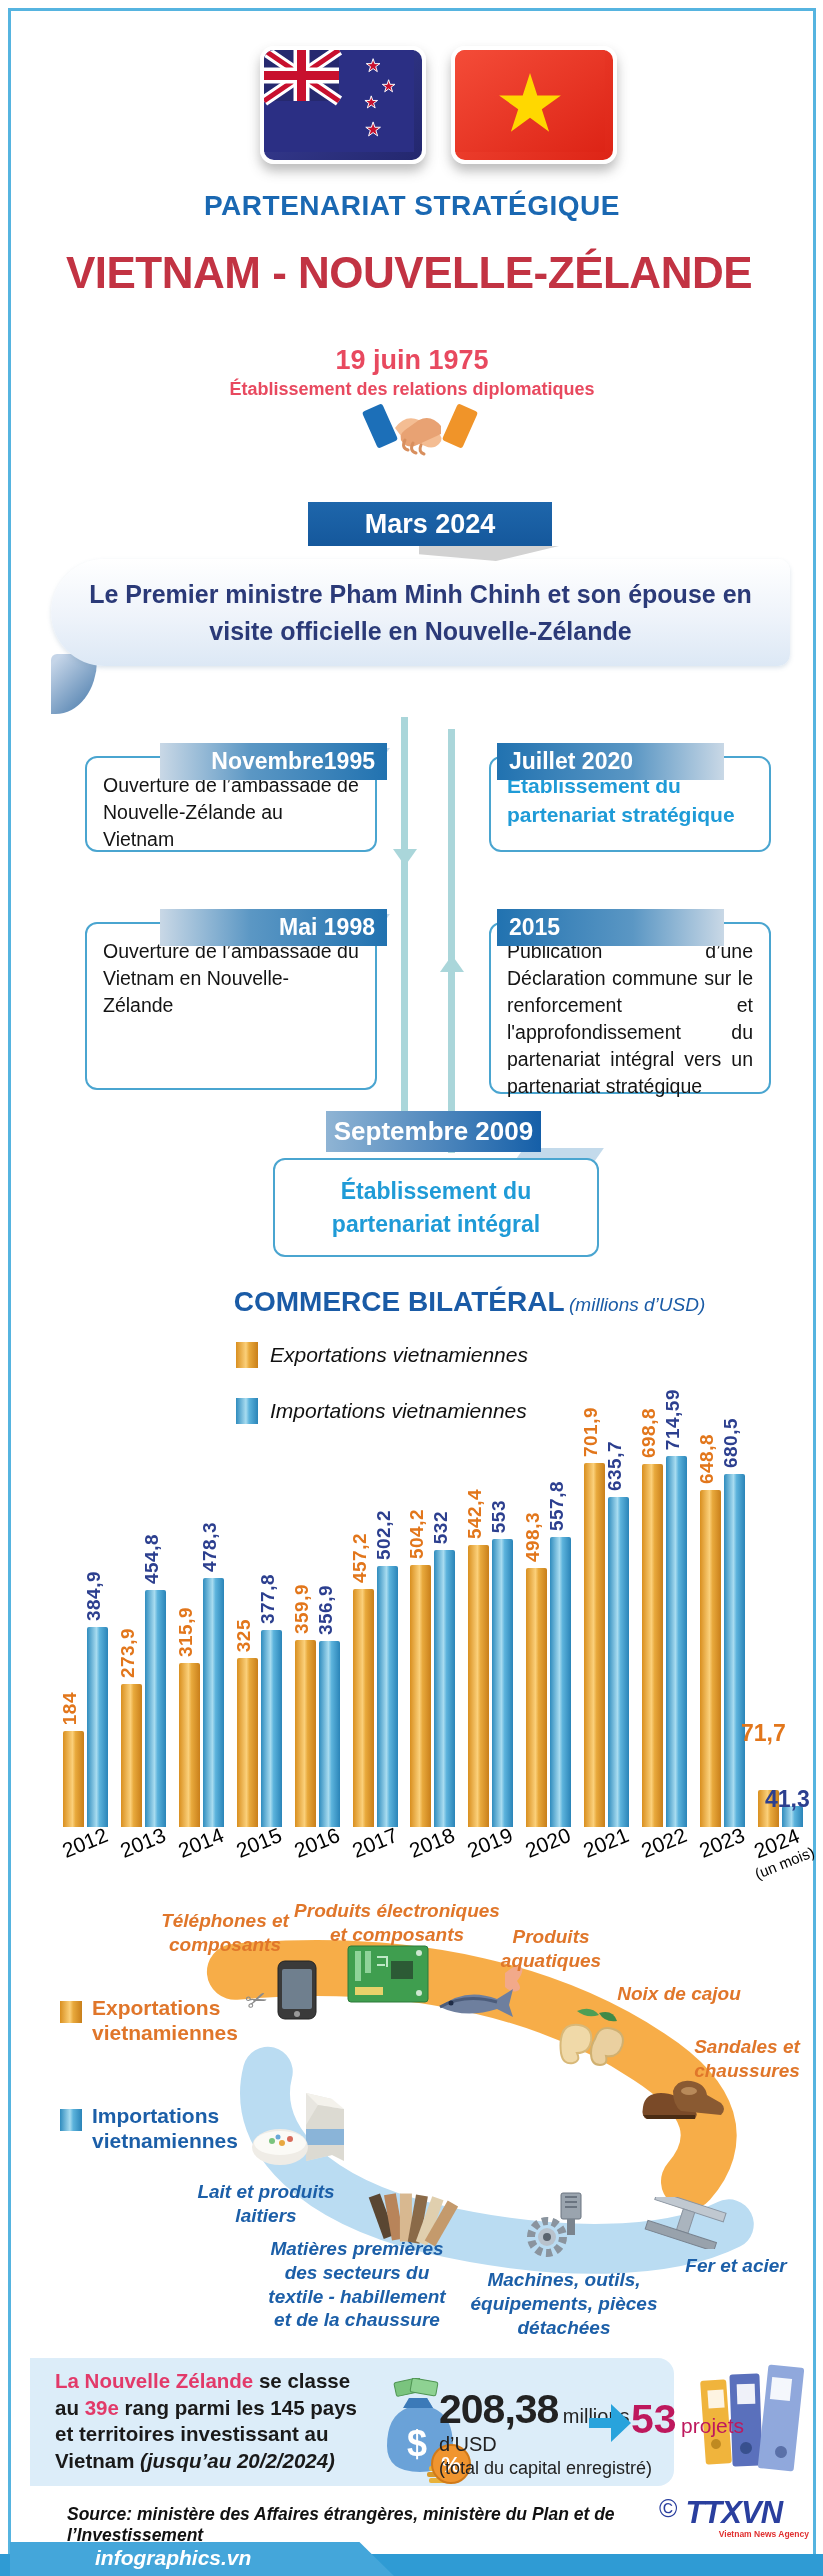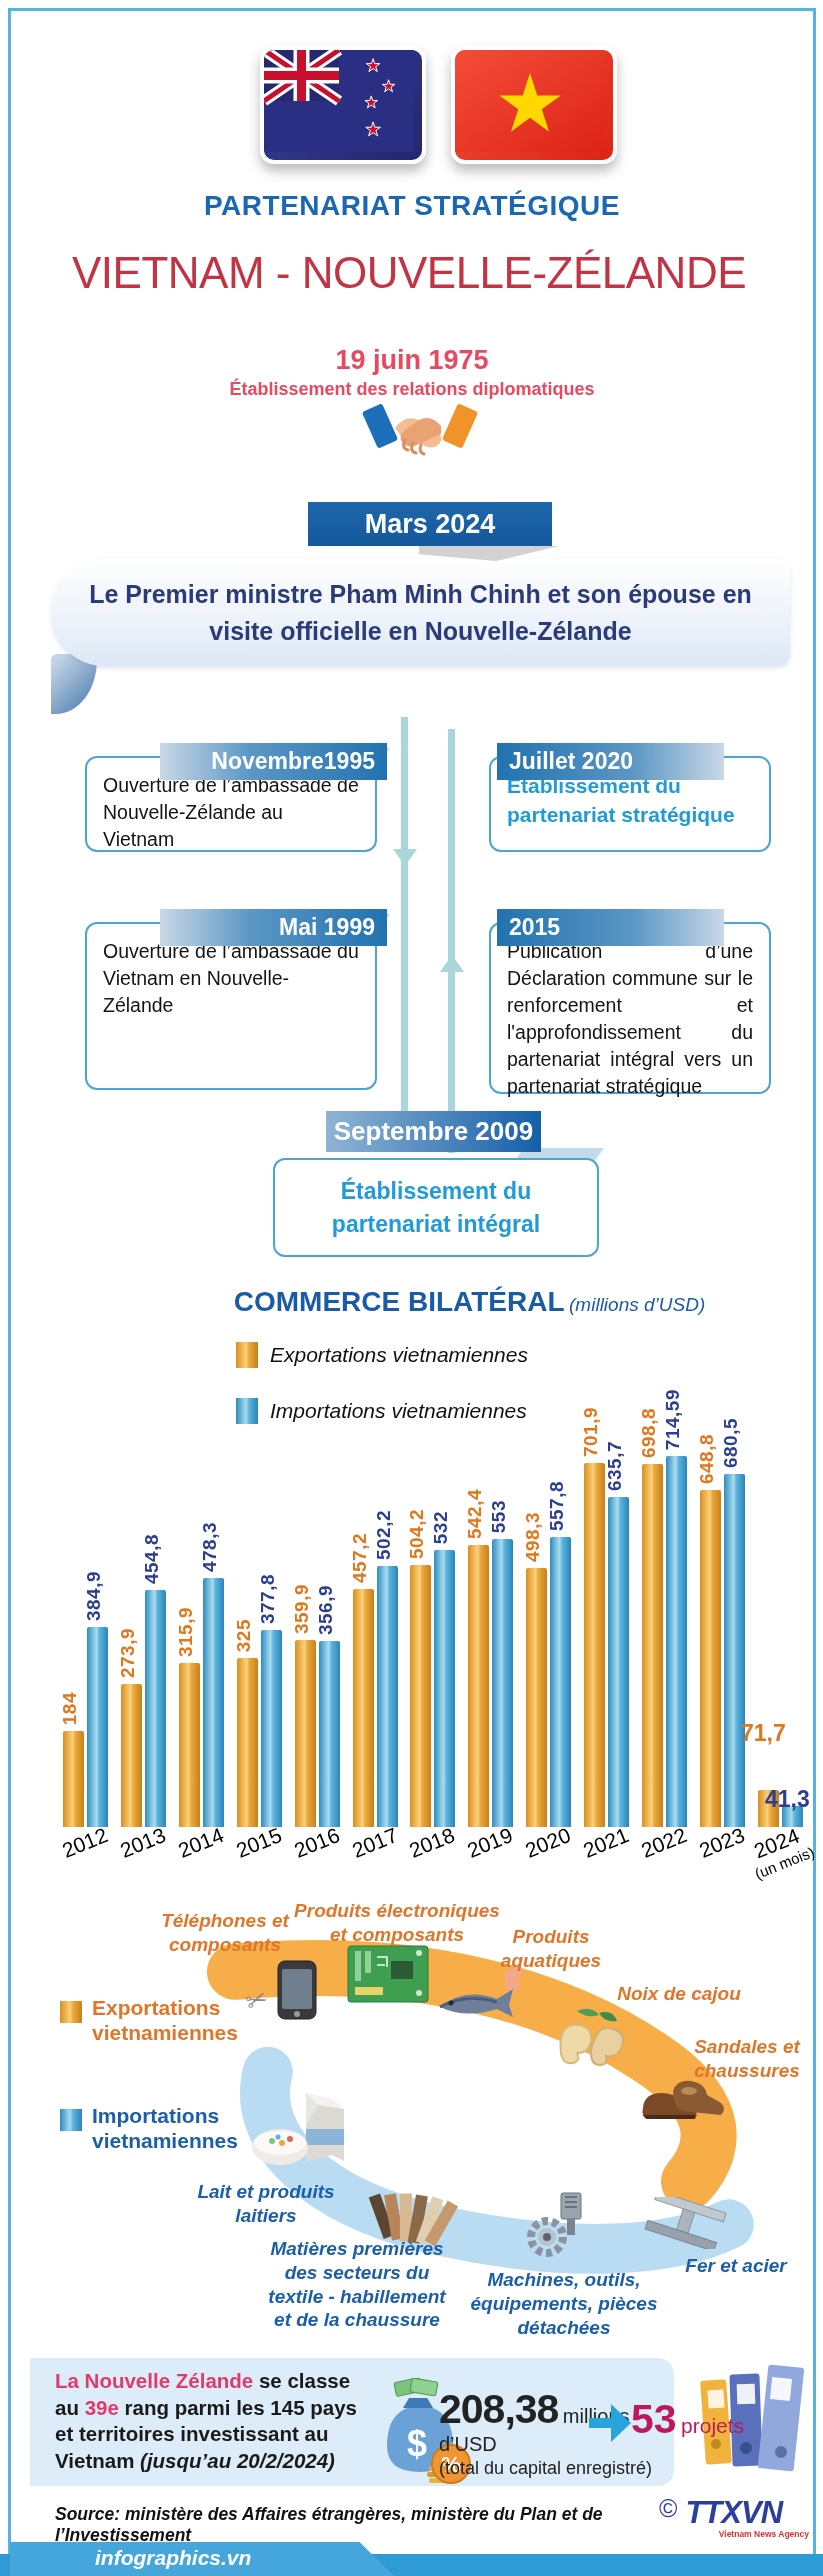--- a/index.html
+++ b/index.html
@@ -8,21 +8,21 @@
   .abs{position:absolute;}
   
   #frame{position:absolute;left:8px;top:8px;width:802px;height:2544px;border:3px solid #56b4e0;pointer-events:none;}
   
   .flag{position:absolute;top:46px;width:158px;height:110px;border-radius:14px;border:4px solid #fff;
         box-shadow:0 7px 12px rgba(60,60,60,.35);overflow:hidden;}
   #flag-nz{left:260px;background:linear-gradient(135deg,#3a3f98,#23276e);}
   #flag-vn{left:451px;background:linear-gradient(135deg,#f44c38,#dd2416);}
   
   .title1{left:0;top:190px;width:824px;text-align:center;font-size:28px;font-weight:bold;color:#1a68b2;letter-spacing:0.5px;}
-  .title2{left:0;top:248px;width:818px;text-align:center;font-size:44px;font-weight:normal;color:#c23343;letter-spacing:-0.5px;}
+  .title2{left:0;top:248px;width:818px;text-align:center;font-size:44px;font-weight:bold;color:#c23343;letter-spacing:-0.5px;}
   .date1975{left:0;top:345px;width:824px;text-align:center;font-size:27px;font-weight:bold;color:#e8495f;}
   .caption1975{left:0;top:379px;width:824px;text-align:center;font-size:18px;font-weight:bold;color:#e8495f;}
   
   .mars-box{left:308px;top:502px;width:244px;height:44px;background:linear-gradient(180deg,#1e66ab,#15589c);
             color:#fff;font-size:27px;font-weight:bold;text-align:center;line-height:44px;z-index:3;}
   .mars-fold{left:419px;top:546px;width:140px;height:15px;background:#d2d2d2;
              clip-path:polygon(0 0,100% 0,55% 100%,0 55%);z-index:2;}
   .banner{left:51px;top:559px;width:739px;height:107px;border-radius:54px 12px 12px 54px;
           background:linear-gradient(180deg,#ffffff 0%,#eef3fa 55%,#dce8f5 100%);
           box-shadow:0 2px 4px rgba(120,150,180,.25);z-index:1;
@@ -101,21 +101,21 @@
   .amount .big{font-size:41px;font-weight:bold;letter-spacing:-1px;}
   .amount .unit{font-size:20px;}
   .amount .note{font-size:18px;display:block;margin-top:2px;}
   .proj{left:631px;top:2396px;width:160px;z-index:2;color:#be185d;}
   .proj .big{font-size:41px;font-weight:bold;}
   .proj .unit{font-size:21px;}
   #arrow-icon{left:587px;top:2394px;z-index:2;}
   #moneybag-icon{left:367px;top:2378px;z-index:2;}
   #binders-icon{left:699px;top:2352px;z-index:1;}
   
-  .source-line{left:55px;top:2504px;width:619px;font-size:17.5px;font-style:italic;color:#111;z-index:2;}
+  .source-line{left:67px;top:2504px;width:619px;font-size:17.5px;font-style:italic;color:#111;z-index:2;}
   .source-line b{font-weight:bold;}
   .ttxvn{left:659px;top:2494px;width:150px;z-index:2;}
   .ttxvn .copy{font-size:25px;color:#2a3f9e;vertical-align:6px;margin-right:8px;}
   .ttxvn .logo{font-size:31px;font-weight:bold;font-style:italic;color:#2a3f9e;letter-spacing:-1px;}
   .ttxvn .sub{font-size:8.5px;color:#e03030;font-weight:bold;text-align:right;margin-top:-2px;}
   .footer-bar{left:0;top:2554px;width:824px;height:22px;background:#2f9bd4;z-index:3;}
   .footer-tab{left:10px;top:2542px;width:384px;height:34px;background:#44a6da;
               clip-path:polygon(0 0,91% 0,100% 100%,0 100%);z-index:4;
               color:#fff;font-size:21px;font-weight:bold;font-style:italic;line-height:32px;padding-left:85px;box-sizing:border-box;}
 </style>
@@ -181,21 +181,21 @@
   <div class="tl-arrow-up" style="left:440px;top:955px;"></div>
 
   <div class="ev-header left" style="left:160px;top:711px;width:215px;">Novembre1995</div>
   <div class="hdr-tail" style="left:290px;top:748px;width:95px;"></div>
   <div class="ev-box" style="left:85px;top:756px;width:292px;height:96px;">Ouverture de l’ambassade de Nouvelle-Zélande au Vietnam</div>
 
   <div class="ev-header right" style="left:497px;top:711px;width:215px;">Juillet 2020</div>
   <div class="hdr-tail" style="left:504px;top:748px;width:95px;"></div>
   <div class="ev-box emph" style="left:489px;top:756px;width:282px;height:96px;">Établissement du partenariat stratégique</div>
 
-  <div class="ev-header left" style="left:160px;top:877px;width:215px;">Mai 1999</div>
+  <div class="ev-header left" style="left:160px;top:877px;width:215px;">Mai 1998</div>
   <div class="hdr-tail" style="left:290px;top:914px;width:95px;"></div>
   <div class="ev-box" style="left:85px;top:922px;width:292px;height:168px;">Ouverture de l’ambassade du Vietnam en Nouvelle-Zélande</div>
 
   <div class="ev-header right" style="left:497px;top:877px;width:215px;">2015</div>
   <div class="hdr-tail" style="left:504px;top:914px;width:95px;"></div>
   <div class="ev-box just" style="left:489px;top:922px;width:282px;height:172px;">Publication d’une Déclaration commune sur le renforcement et l'approfondissement du partenariat intégral vers un partenariat stratégique</div>
 
   <div class="hdr-tail" style="left:519px;top:1148px;width:80px;"></div>
   <div class="abs sep-header">Septembre 2009</div>
   <div class="abs sep-box">

